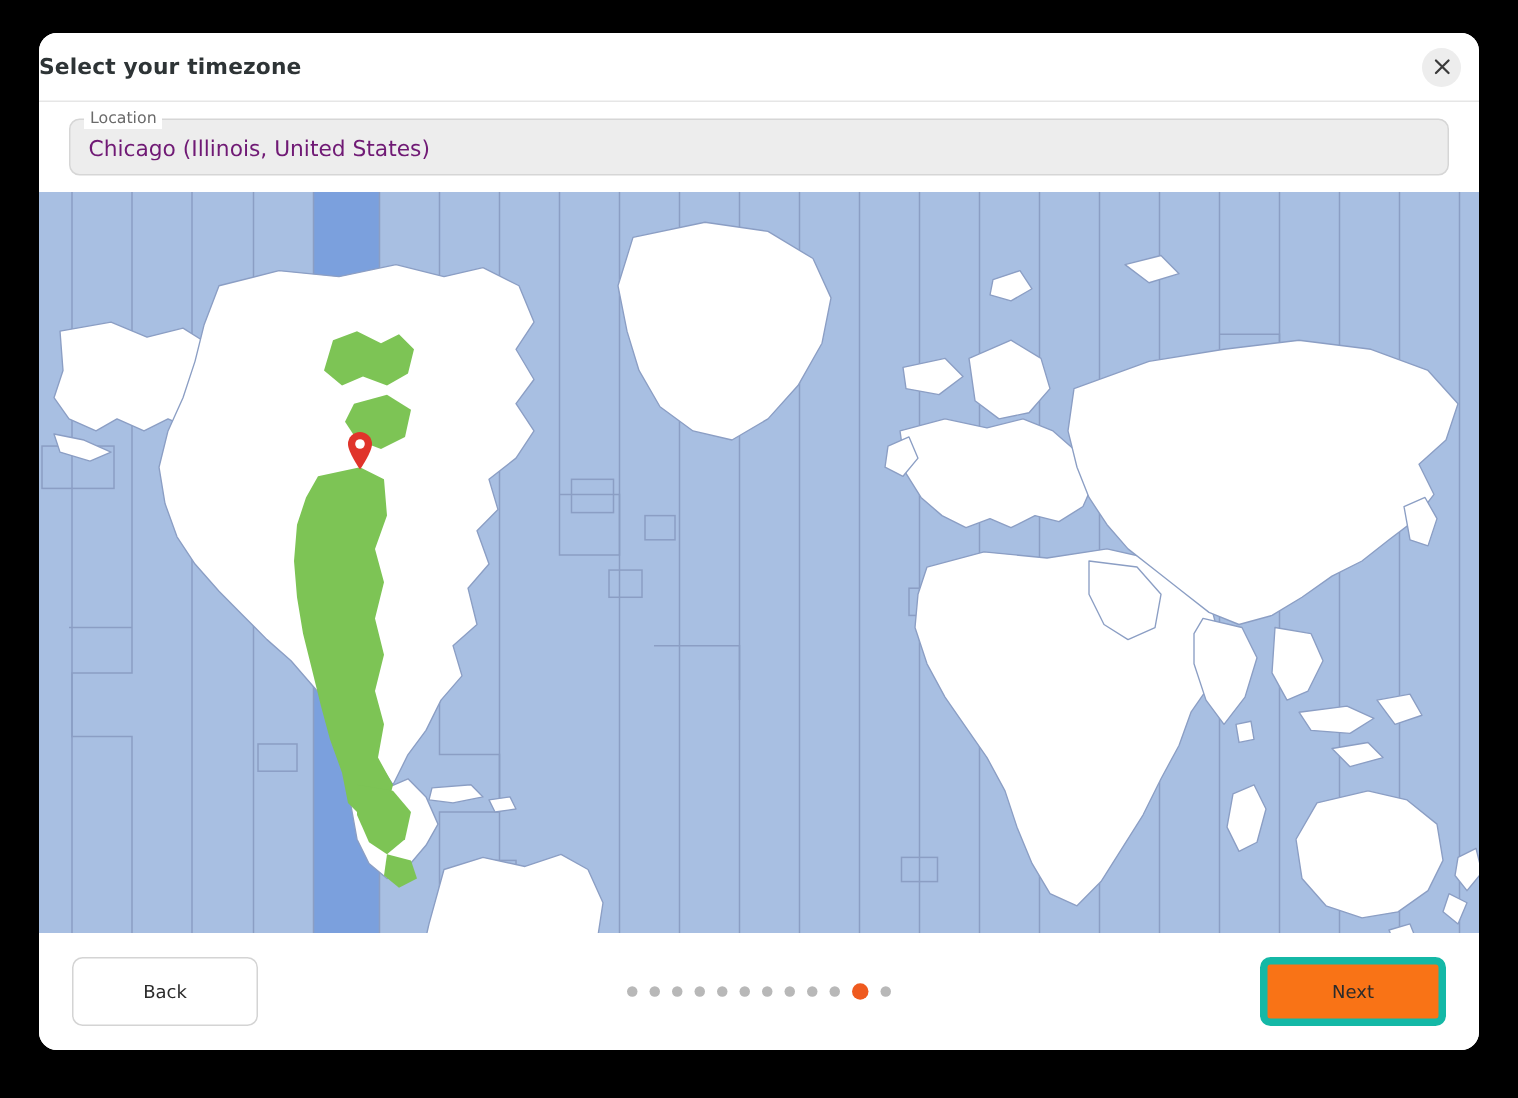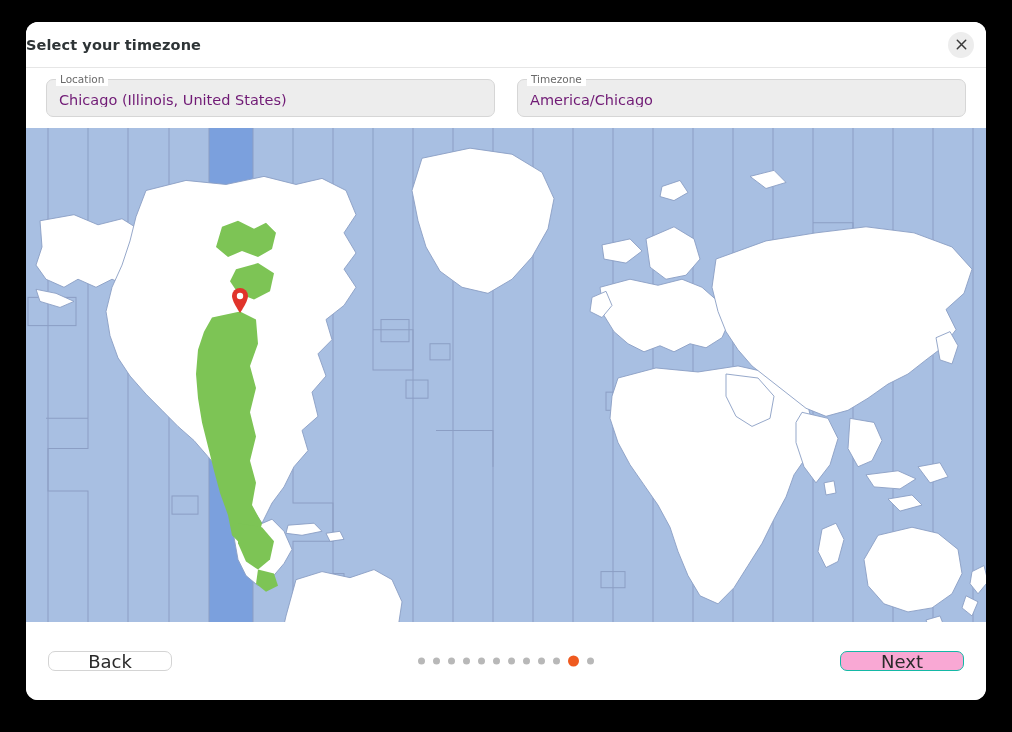--- a/index.html
+++ b/index.html
@@ -128,38 +128,38 @@
   .footer {
     flex: 0 0 78px;
     height: 78px;
     background: #ffffff;
     display: flex;
     align-items: center;
     padding: 0 22px;
     position: relative;
   }
   .btn {
-    height: 20px;
+    height: 46px;
     min-width: 124px;
     border-radius: 7px;
-    font-size: 18px;
+    font-size: 12px;
     color: #2b2b2b;
     display: flex;
     align-items: center;
     justify-content: center;
     cursor: pointer;
     user-select: none;
   }
   .btn-back {
     background: #ffffff;
     border: 1px solid #d4d4d4;
   }
   .btn-next {
-    background: #f9a8d4;
-    border: 1px solid #14b8a6;
+    background: #f97316;
+    border: 5px solid #14b8a6;
     margin-left: auto;
   }
   .dots {
     position: absolute;
     left: 0;
     right: 0;
     top: 50%;
     transform: translateY(-50%);
     display: flex;
     justify-content: center;
@@ -198,24 +198,20 @@
       </div>
     </div>
 
     <div class="fields">
 
       <div class="field">
         <span class="field-label">Location</span>
         <span class="field-value" placeholder="Location">Chicago (Illinois, United States)</span>
       </div>
 
-      <div class="field">
-        <span class="field-label">Timezone</span>
-        <span class="field-value" placeholder="Timezone">America/Chicago</span>
-      </div>
 
     </div>
 
     <div class="map-wrap">
       <svg viewBox="0 0 960 490" preserveAspectRatio="none">
 
         <rect id="ocean" x="0" y="0" width="960" height="490" fill="#a8bfe2"></rect>
 
         <rect id="selzone" x="183" y="0" width="44" height="490" fill="#7ba0dd"></rect>
 

